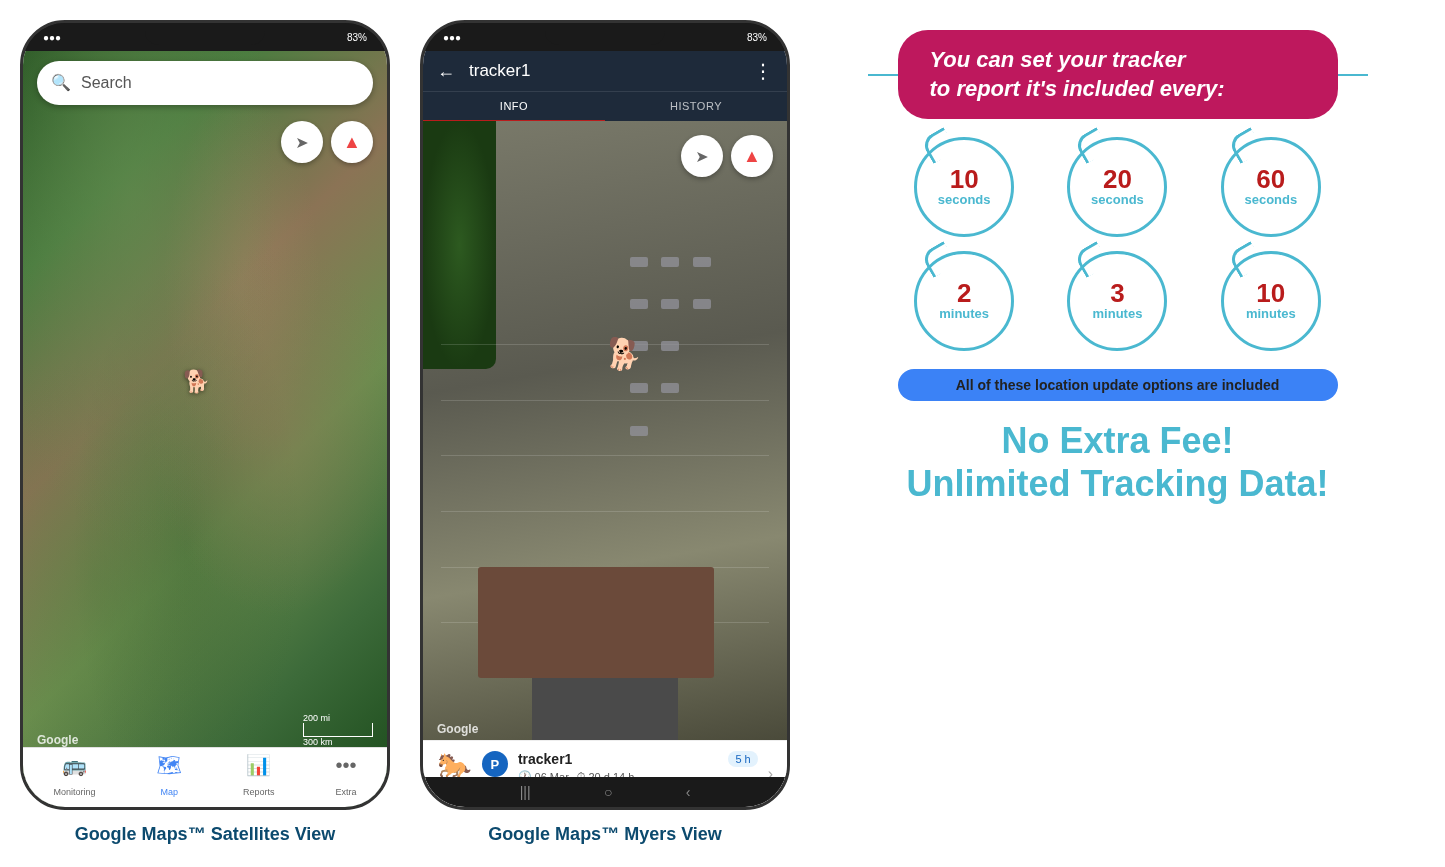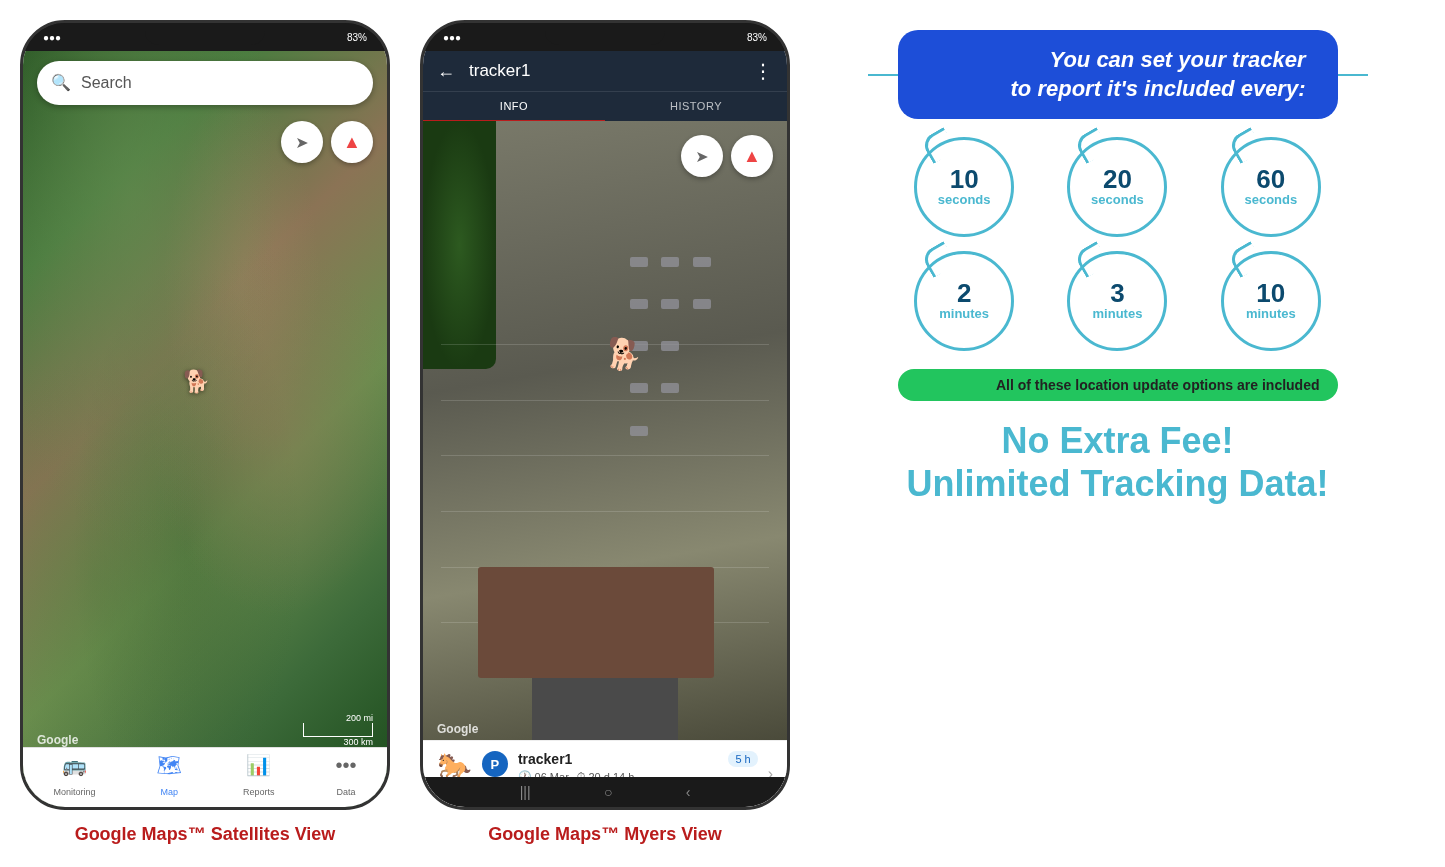--- a/index.html
+++ b/index.html
@@ -201,21 +201,21 @@
       border: 1.5px solid white;
       border-top: none;
       display: flex;
       flex-direction: column;
       align-items: center;
     }
 
     .scale-text {
       font-size: 9px;
       color: white;
-      text-align: right;
+      text-align: left;
     }
 
     
     .dog-icon-map1 {
       position: absolute;
       top: 42%;
       left: 44%;
       font-size: 22px;
       z-index: 6;
       filter: drop-shadow(0 1px 2px rgba(0,0,0,0.5));
@@ -521,41 +521,41 @@
       font-size: 11px;
       padding: 2px 7px;
       border-radius: 10px;
       font-weight: 500;
     }
 
     
     .phone-caption {
       font-size: 18px;
       font-weight: bold;
-      color: #b91c1c;
+      color: #0c4a6e;
       text-align: center;
       margin-top: 6px;
     }
 
     
     .right-panel {
       flex: 1;
       display: flex;
       flex-direction: column;
       align-items: center;
       padding: 20px 10px 10px 10px;
       gap: 18px;
     }
 
     
     .tracker-banner {
-      background: #1d4ed8;
-      border-radius: 20px;
+      background: #be185d;
+      border-radius: 30px;
       padding: 16px 32px;
-      text-align: right;
+      text-align: left;
       color: white;
       font-size: 22px;
       font-weight: bold;
       font-style: italic;
       line-height: 1.3;
       position: relative;
       width: 100%;
       max-width: 440px;
     }
 
@@ -578,21 +578,21 @@
       align-items: center;
       justify-content: center;
       background: white;
       position: relative;
       justify-self: center;
     }
 
     .interval-number {
       font-size: 26px;
       font-weight: bold;
-      color: #0c4a6e;
+      color: #b91c1c;
       line-height: 1;
     }
 
     .interval-unit {
       font-size: 13px;
       font-weight: bold;
       color: #4ab8d0;
       line-height: 1.2;
       text-align: center;
     }
@@ -607,27 +607,27 @@
       height: 24px;
       border: 3px solid #4ab8d0;
       border-right: none;
       border-bottom: none;
       border-radius: 50% 0 0 0;
       transform: rotate(-30deg);
     }
 
     
     .included-label {
-      background: #22c55e;
+      background: #3b82f6;
       border-radius: 20px;
       padding: 8px 18px;
       font-size: 14px;
       font-weight: bold;
       color: #222;
-      text-align: right;
+      text-align: center;
       width: 100%;
       max-width: 440px;
     }
 
     
     .unlimited-text {
       text-align: center;
       color: #4ab8d0;
       font-size: 36px;
       font-weight: bold;
@@ -696,21 +696,21 @@
               <div class="nav-item">
                 <span class="nav-icon active">🗺</span>
                 <span class="nav-label active">Map</span>
               </div>
               <div class="nav-item">
                 <span class="nav-icon">📊</span>
                 <span class="nav-label">Reports</span>
               </div>
               <div class="nav-item">
                 <span class="nav-icon">•••</span>
-                <span class="nav-label">Data</span>
+                <span class="nav-label">Extra</span>
               </div>
             </div>
           </div>
         </div>
 
         <div class="home-indicator-bar">
           <span class="indicator">|||</span>
           <span class="indicator">○</span>
           <span class="indicator">‹</span>
         </div>

